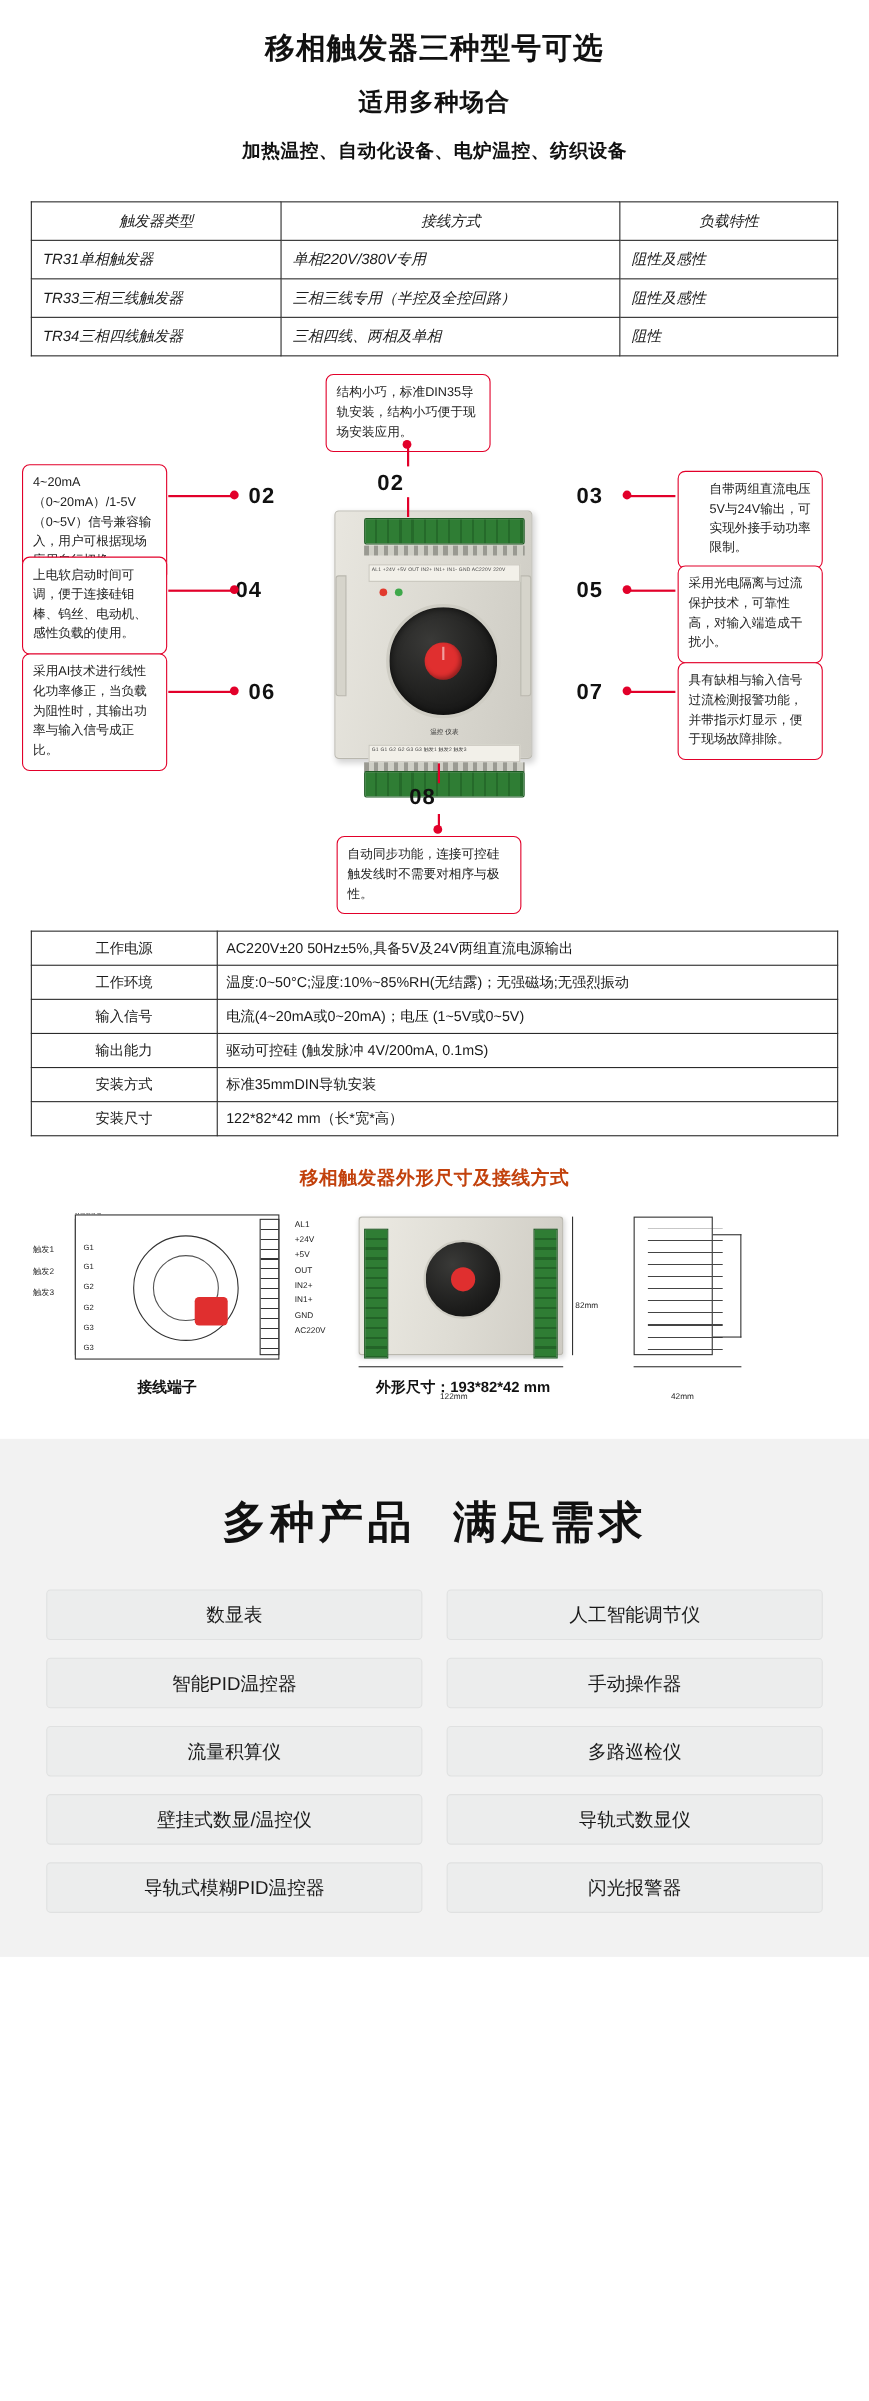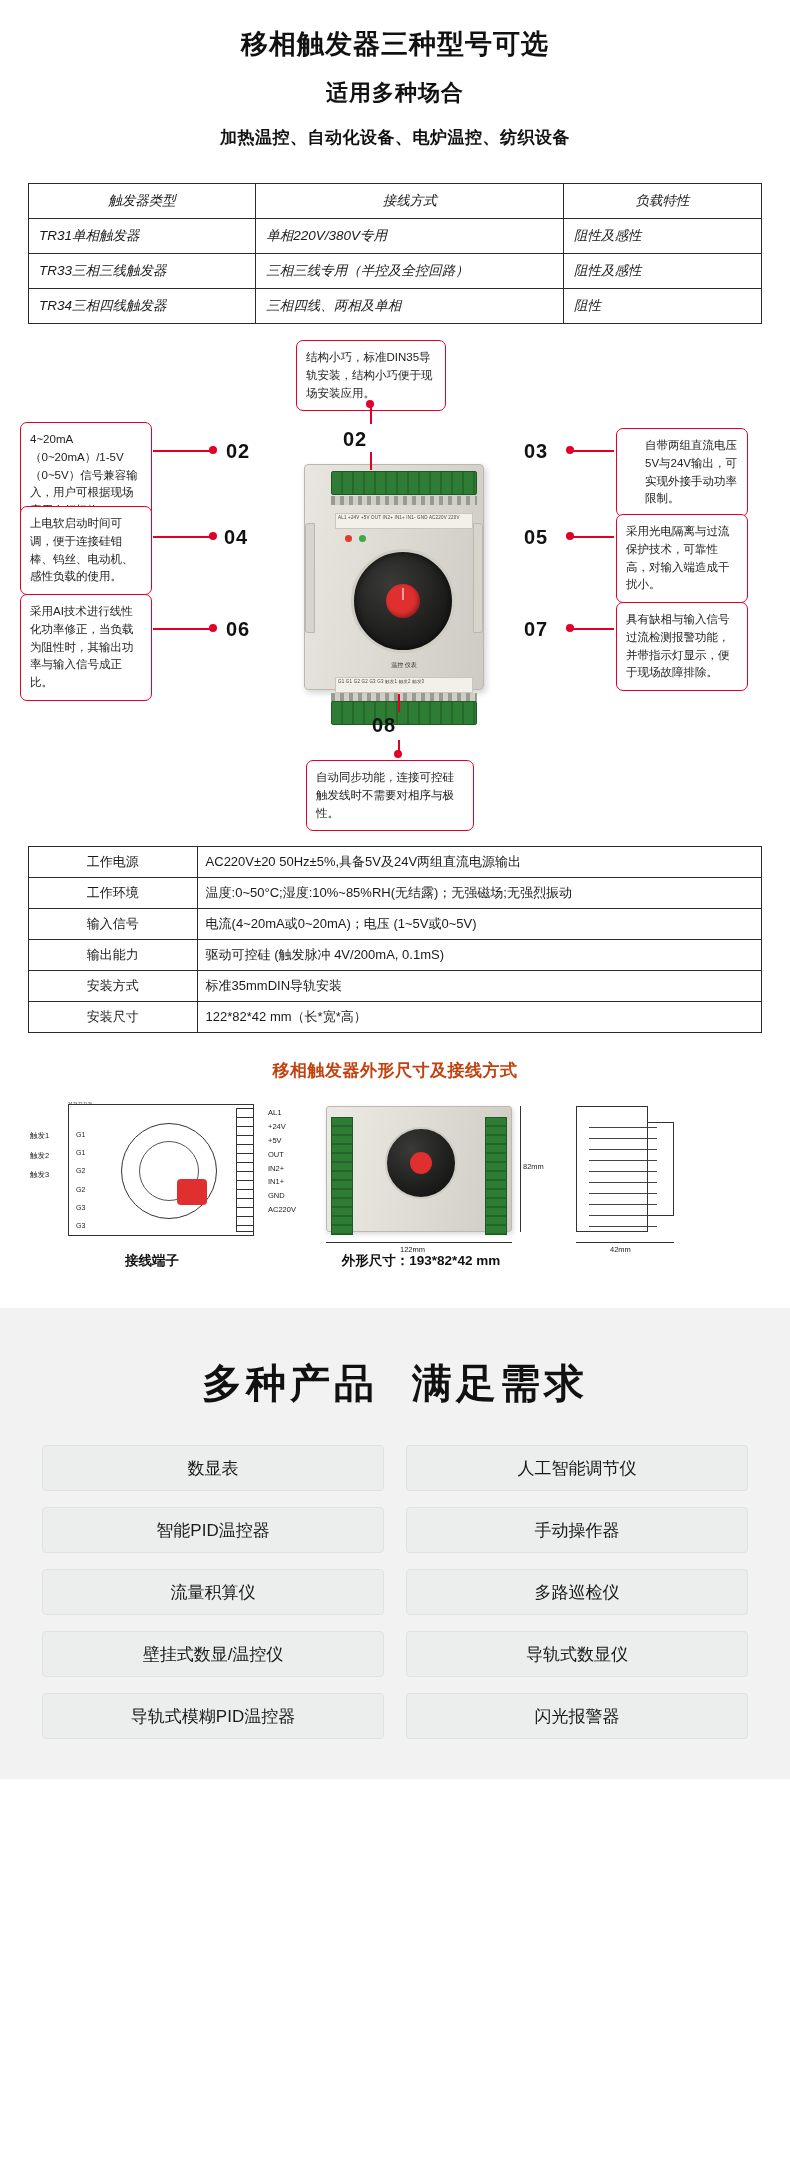--- a/index.html
+++ b/index.html
@@ -235,21 +235,21 @@
     border:2px solid #cfcdc4;
   }
   .photo-knob {
     position:absolute; left:50%;top:50%;width:22px;height:22px;margin:-11px 0 0 -11px;
     border-radius:50%; background:#e02f2f;
   }
   .hbar {
     position:absolute; height:1px; background:#333;
   }
   .vbar { position:absolute; width:1px; background:#333; }
-  .dimtext { position:absolute; font-size:7.5px; color:#222; }
+  .dimtext { position:absolute; font-size:7.5px; color:#222;margin-top:20px; }
   .dim-mid-cap { position:absolute; left:286px; top:158px; width:270px; }
   .dim-right {
     position:absolute; left:566px; top:6px; width:200px; height:150px;text-decoration:underline;
   }
   .side-box {
     position:absolute; left:10px; top:6px; width:72px; height:126px;
     border:1.2px solid #333;
   }
   .side-box2 {
     position:absolute; left:82px; top:22px; width:26px; height:94px;
@@ -343,21 +343,21 @@
     <div class="lead v" style="left:370px; top:68px; height:20px;"></div>
     <div class="lead v" style="left:370px; top:116px; height:18px;"></div>
     <div class="dot" style="left:366px; top:64px;"></div>
 
     <div class="callout" style="left:20px; top:86px;">4~20mA（0~20mA）/1-5V（0~5V）信号兼容输入，用户可根据现场应用自行切换。</div>
     <div class="num" style="left:226px; top:104px;">02</div>
     <div class="lead h" style="left:153px; top:114px; width:60px;"></div>
     <div class="dot" style="left:209px; top:110px;"></div>
 
     <div class="callout" style="left:20px; top:170px;">上电软启动时间可调，便于连接硅钼棒、钨丝、电动机、感性负载的使用。</div>
-    <div class="num" style="left:224px; top:190px;">04</div>
+    <div class="num" style="left:214px; top:190px;">04</div>
     <div class="lead h" style="left:153px; top:200px; width:60px;"></div>
     <div class="dot" style="left:209px; top:196px;"></div>
 
     <div class="callout" style="left:20px; top:258px;">采用AI技术进行线性化功率修正，当负载为阻性时，其输出功率与输入信号成正比。</div>
     <div class="num" style="left:226px; top:282px;">06</div>
     <div class="lead h" style="left:153px; top:292px; width:60px;"></div>
     <div class="dot" style="left:209px; top:288px;"></div>
 
     <div class="callout" style="left:616px; top:92px;padding-left:28px;">自带两组直流电压5V与24V输出，可实现外接手动功率限制。</div>
     <div class="num" style="left:524px; top:104px;">03</div>

